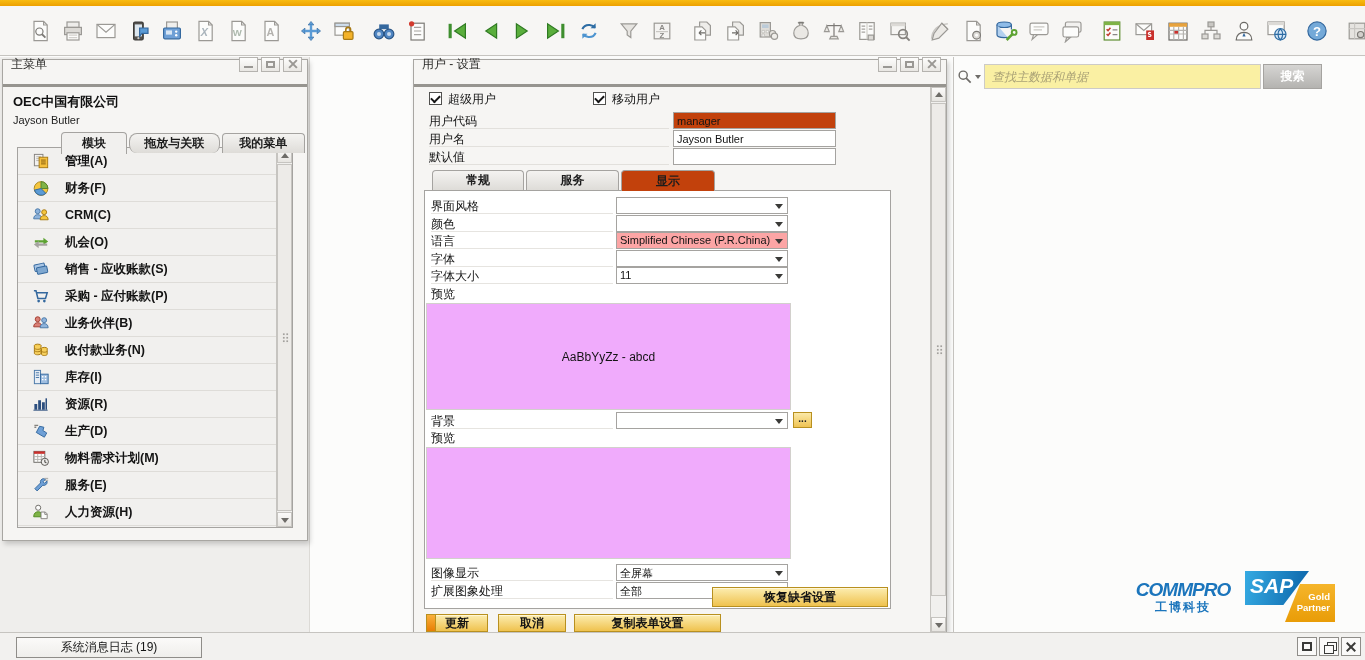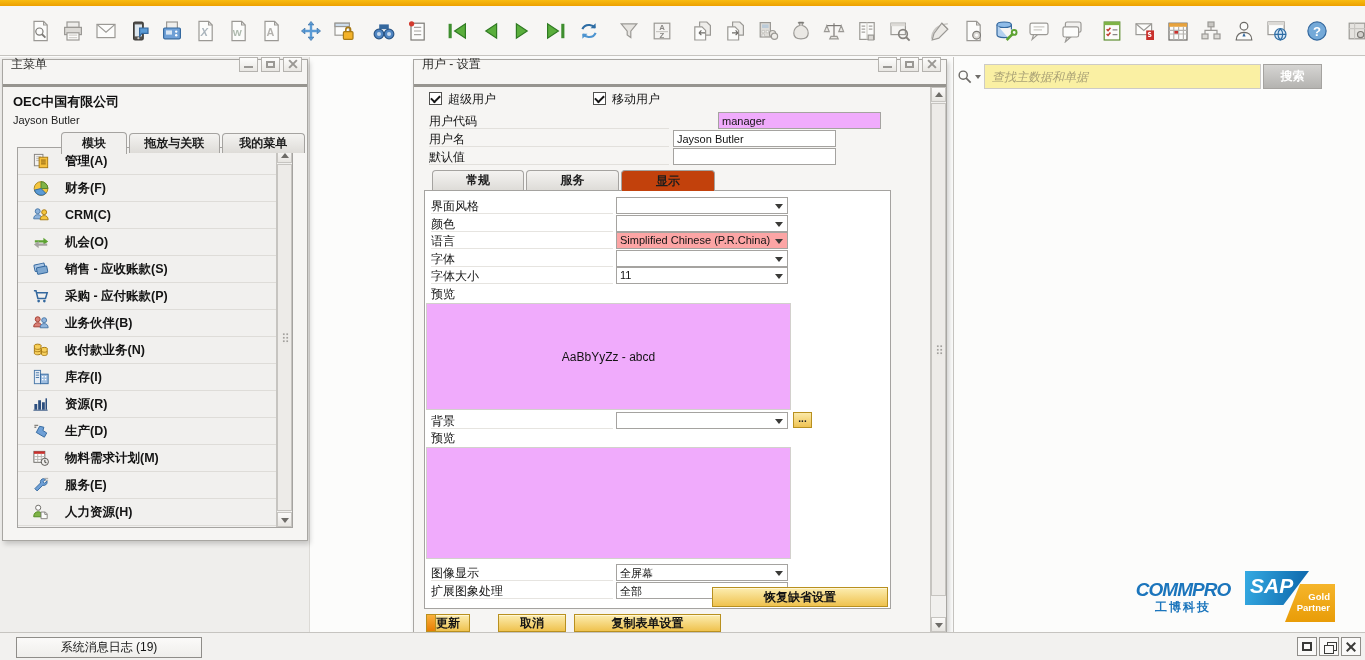--- a/index.html
+++ b/index.html
@@ -38,21 +38,21 @@
   #main-menu { left:2px; top:2px; width:306px; height:482px; }
   .company { font-size:13px; font-weight:bold; color:#101010; padding:6px 10px 0; }
   .username { font-size:11px; color:#222; padding:3px 10px 6px; }
   .mm-tabs { display:flex; margin-left:14px; height:21px; position:relative; z-index:2; align-items:flex-end; }
   .tab {
     border:1px solid #A5A3A0; border-bottom:none; border-radius:4px 4px 0 0;
     background:linear-gradient(#F4F3F1,#DEDCD8); font-size:12px; font-weight:bold; color:#1c1c1c;
     display:flex; align-items:center; justify-content:center; margin-right:2px; height:20px;
   }
   .tab.active { background:#F1F0EE; height:22px; margin-bottom:-1px; }
-  .mm-tab-modules { width:76px;margin-left:44px; } .mm-tab-dnd { width:104px; } .mm-tab-mymenu { width:96px; }
+  .mm-tab-modules { width:76px;margin-left:44px; } .mm-tab-dnd { width:104px;border-radius:8px; } .mm-tab-mymenu { width:96px; }
   .listbox { position:absolute; left:14px; right:14px; top:87px; bottom:12px; background:#F1F0EE; border:1px solid #A5A3A0; overflow:hidden; }
   .menu-rows { position:absolute; left:0; top:0; right:16px; bottom:0; }
   .menu-row { height:27px; display:flex; align-items:center; padding-left:14px; border-bottom:1px solid #DEDCD8; cursor:pointer; }
   .menu-icon { width:21px; height:19px; margin-right:12px; }
   .menu-icon svg { width:19px; height:19px; }
   .menu-label { font-size:12.5px; font-weight:bold; color:#141414; white-space:nowrap; }
 
   
   .sb { position:absolute; right:0; top:0; bottom:0; width:16px; border-left:1px solid #C6C4C0; background:#F1F0EE; }
   .sb-btn { position:absolute; left:0; width:15px; height:15px; background:linear-gradient(#FBFAF9,#E7E5E1); border:1px solid #C6C4C0; }
@@ -68,42 +68,42 @@
   .dlg-sb { position:absolute; top:27px; right:0; bottom:0; width:16px; border-left:1px solid #C6C4C0; background:#F1F0EE; }
   .dlg-sb .sb-thumb { top:16px; bottom:36px; }
 
   .cb { position:absolute; width:13px; height:13px; border:1px solid #50504E; background:#FFF; }
   .cb::after { content:""; position:absolute; left:1px; top:2px; width:7px; height:4px;
     border-left:2px solid #151515; border-bottom:2px solid #151515; transform:rotate(-45deg); }
   .lbl { position:absolute; font-size:12px; color:#141414; white-space:nowrap; }
   .u-line { border-bottom:1px solid #E2E0DC; height:16px; }
   .tin { position:absolute; height:17px; border:1px solid #A5A3A0; background:#FFF; font-size:11px;
     font-family:inherit; padding:0 3px; color:#141414; }
-  .tin.gray { background:#f0abfc;margin-left:45px; }
+  .tin.gray { background:#c2410c; }
 
   .dlg-tabs { position:absolute; left:18px; top:110px; display:flex; height:20px; z-index:2; align-items:flex-end; }
   .dlg-tab-general { width:92px; } .dlg-tab-services { width:93px; } .dlg-tab-display { width:94px; }
   .dlg-tabs .tab.active { background:#c2410c; height:21px; }
 
   .groupbox { position:absolute; left:10px; top:130px; width:467px; height:419px; border:1px solid #A5A3A0; background:#FFF; }
   .g-lbl { position:absolute; left:6px; font-size:12px; color:#141414; height:16px; width:182px; border-bottom:1px solid #E6E4E0; white-space:nowrap; }
   .g-lbl.nl { border-bottom:none; width:auto; }
   .dd { position:absolute; left:191px; width:172px; height:17px; border:1px solid #A5A3A0; background:#FFF;
     font-size:11px; padding:1px 16px 0 3px; color:#141414; white-space:nowrap; overflow:hidden; }
   .dd::after { content:""; position:absolute; right:4px; top:6px; border:4px solid transparent; border-bottom:none; border-top:5px solid #3A3A38; }
   .dd.yellow { background:#fca5a5; border-color:#A5A3A0; }
   .pvbox { position:absolute; left:1px; width:365px; border:1px solid #D2D0CC; background:#f0abfc;
     display:flex; align-items:center; justify-content:center; font-size:12px; color:#141414; }
   .mini-btn { position:absolute; left:368px; width:19px; height:16px; background:linear-gradient(#FBE9A8,#EFC353);
     border:1px solid #B8901F; font-size:10px; font-weight:bold; text-align:center; line-height:12px; color:#222; }
   .ybtn { background:linear-gradient(#FCEDB0,#EFC24E); border:1px solid #B8901F; box-shadow:inset 0 1px 0 #FFF6D5;
     font-size:12px; font-weight:bold; color:#141414; text-align:center; }
   .restore-btn { position:absolute; left:287px; top:396px; width:176px; height:20px; line-height:19px; }
   .dlg-btn { position:absolute; top:554px; height:18px; line-height:16px; }
-  #btn-update { left:12px; width:44px; }
+  #btn-update { left:12px; width:62px; }
   #btn-update .default-marker { position:absolute; left:0; top:0; bottom:0; width:9px;
     background:linear-gradient(#F9B03C,#E87E04); border-right:1px solid #B8901F; }
   #btn-cancel { left:84px; width:68px; }
   #btn-copyform { left:160px; width:147px; }
 
   
   .search-icon-box { position:absolute; left:956px; top:8px; width:26px; height:24px; display:flex; align-items:center; }
   .search-icon-box svg { width:18px; height:18px; }
   .caret-down { width:0; height:0; border:3.5px solid transparent; border-bottom:none; border-top:4.5px solid #6E6C68; margin-left:1px; }
   .search-input { position:absolute; left:984px; top:7px; width:277px; height:25px; background:#FAF0A3;

